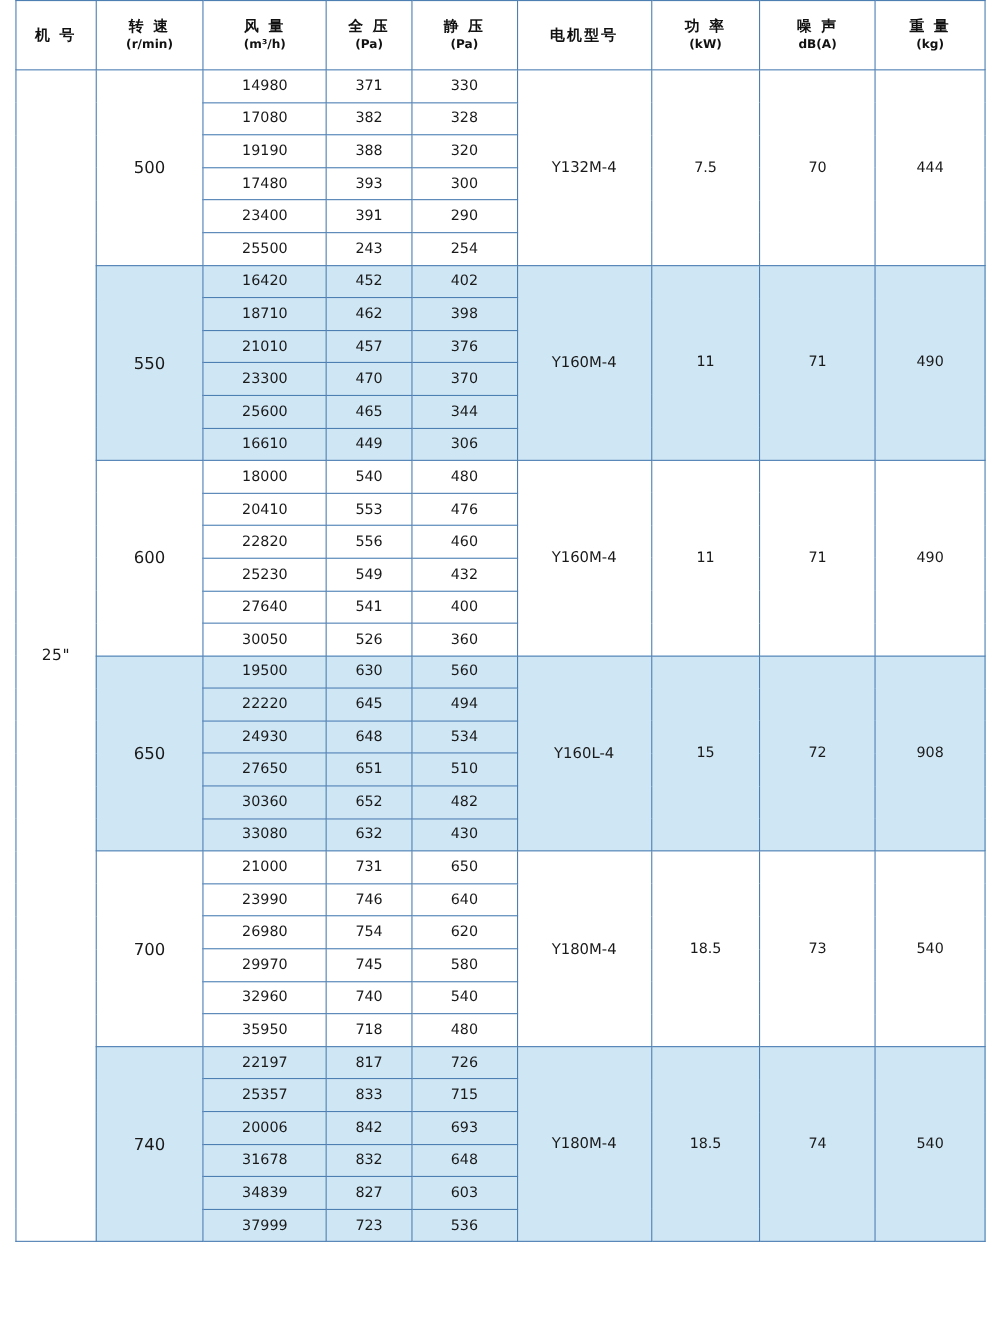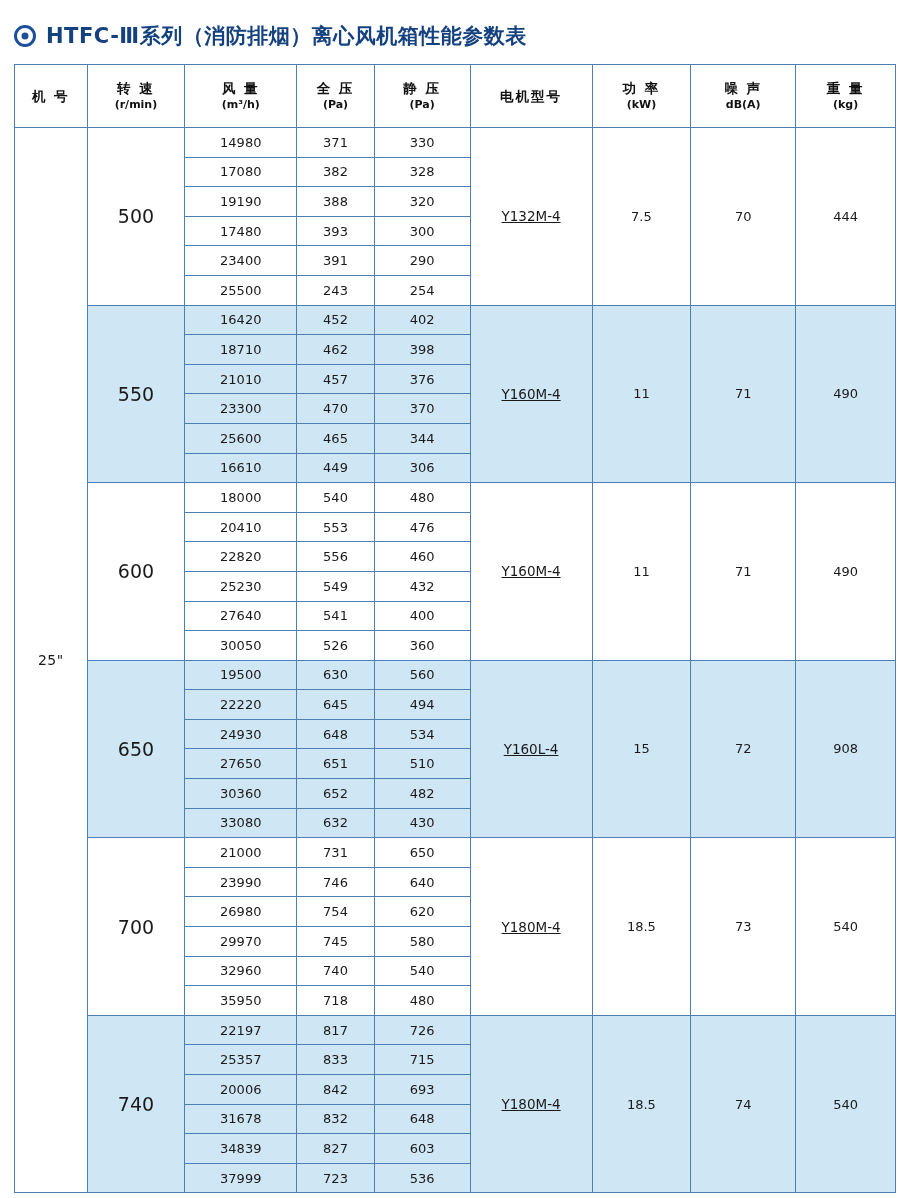--- a/index.html
+++ b/index.html
@@ -103,35 +103,31 @@
   col.c-motor   { width: 121px; }
   col.c-power   { width: 98px; }
   col.c-noise   { width: 104px; }
   col.c-weight  { width: 99px; }
 
   td.datacell { height: 28.6px; font-size: 13px; }
   td.model-cell {
     font-size: 14px;
     letter-spacing: 0.5px;
   }
-  td.speed-cell { font-size: 19px; }
-  td.motor-cell { font-size: 13.5px; text-decoration: underline; }
+  td.speed-cell { font-size: 15px; }
+  td.motor-cell { font-size: 13.5px; }
   tr.band-alt td { background: #cfe6f4; }
   td.band-alt { background: #cfe6f4; }
   td.band-plain { background: #ffffff; }
 </style>
 </head>
 <body>
 
 <div class="page">
 
-  <div class="doc-header">
-    <span class="header-bullet"></span>
-    <span class="header-title">HTFC-Ⅲ系列（消防排烟）离心风机箱性能参数表</span>
-  </div>
 
   <div class="table-wrap">
     <table class="spec">
       <colgroup>
         <col class="c-model">
           <col class="c-speed">
           <col class="c-flow">
           <col class="c-total">
         <col class="c-static">
           <col class="c-motor">

